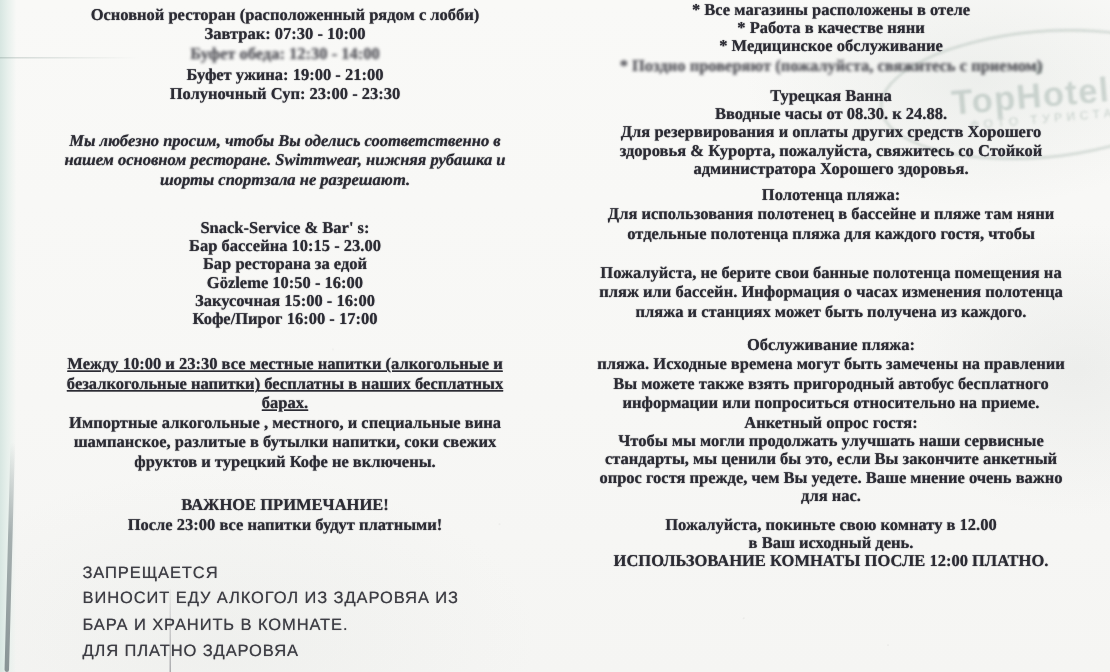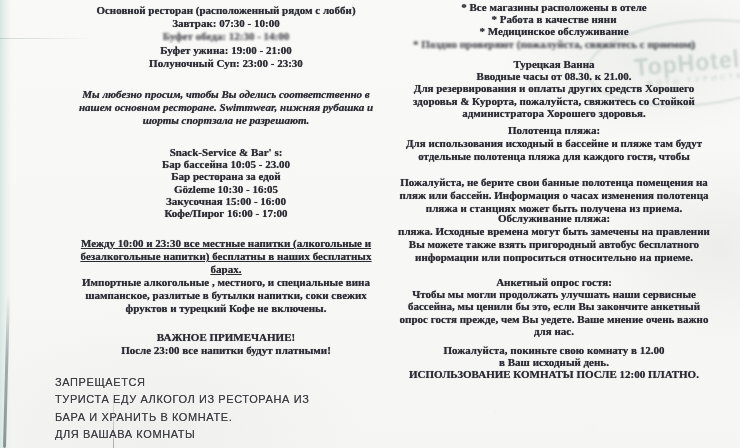--- a/index.html
+++ b/index.html
@@ -74,41 +74,41 @@
   <div class="crease-vline"></div>
   <div class="top-sliver">. . , . . . . , . .</div>
   <div class="noise"></div>
 
   <div class="watermark">
     <div class="wm-crown">♛</div>
     <div class="wm-brand">TopHotels</div>
     <div class="wm-caption">ФОТО ТУРИСТА</div>
   </div>
 
-  <div class="col col-left" style="top:0;height:369px;margin-left:36px;">
+  <div class="col col-left" style="top:0;height:369px;">
 
     <div class="blk" style="top:4px;">
       <div class="ln scan">Основной ресторан (расположенный рядом с лобби)</div>
       <div class="ln scan">Завтрак: 07:30 - 10:00</div>
       <div class="ln scan fuzzy">Буфет обеда: 12:30 - 14:00</div>
       <div class="ln scan">Буфет ужина: 19:00 - 21:00</div>
       <div class="ln scan">Полуночный Суп: 23:00 - 23:30</div>
     </div>
 
     <div class="blk" style="top:88px;font-style:italic;">
       <div class="ln scan">Мы любезно просим, чтобы Вы оделись соответственно в</div>
       <div class="ln scan">нашем основном ресторане. Swimmwear, нижняя рубашка и</div>
       <div class="ln scan">шорты спортзала не разрешают.</div>
     </div>
 
     <div class="blk" style="top:146px;">
       <div class="ln ln-tight scan">Snack-Service &amp; Bar' s:</div>
-      <div class="ln ln-tight scan">Бар бассейна 10:05 - 23.00</div>
+      <div class="ln ln-tight scan">Бар бассейна 10:15 - 23.00</div>
       <div class="ln ln-tight scan">Бар ресторана за едой</div>
-      <div class="ln ln-tight scan">Gözleme 10:30 - 16:05</div>
+      <div class="ln ln-tight scan">Gözleme 10:50 - 16:00</div>
       <div class="ln ln-tight scan">Закусочная 15:00 - 16:00</div>
       <div class="ln ln-tight scan">Кофе/Пирог 16:00 - 17:00</div>
     </div>
 
     <div class="blk" style="top:237px;text-decoration:underline;">
       <div class="ln scan">Между 10:00 и 23:30 все местные напитки (алкогольные и</div>
       <div class="ln scan">безалкогольные напитки) бесплатны в наших бесплатных</div>
       <div class="ln scan">барах.</div>
     </div>
 
@@ -119,65 +119,65 @@
     </div>
 
     <div class="blk" style="top:331px;">
       <div class="ln scan">ВАЖНОЕ ПРИМЕЧАНИЕ!</div>
       <div class="ln scan">После 23:00 все напитки будут  платными!</div>
     </div>
   </div>
 
   <div class="prohibit">
     <div class="pln">ЗАПРЕЩАЕТСЯ</div>
-    <div class="pln">ТУРИСТА  ЕДУ  АЛКОГОЛ ИЗ РЕСТОРАНА  ИЗ</div>
+    <div class="pln">ВИНОСИТ  ЕДУ  АЛКОГОЛ ИЗ ЗДАРОВЯА  ИЗ</div>
     <div class="pln">БАРА  И ХРАНИТЬ  В КОМНАТЕ.</div>
-    <div class="pln">ДЛЯ ВАШАВА  КОМНАТЫ</div>
+    <div class="pln">ДЛЯ ПЛАТНО  ЗДАРОВЯА</div>
   </div>
 
   <div class="col col-right" style="top:0;height:448px;">
 
     <div class="blk" style="top:1px;">
       <div class="ln ln-tight scan">* Все магазины расположены в отеле</div>
       <div class="ln ln-tight scan">* Работа в качестве няни</div>
       <div class="ln ln-tight scan">* Медицинское обслуживание</div>
       <div class="ln ln-tight scan fuzzy">* Поздно проверяют (пожалуйста, свяжитесь с приемом)</div>
     </div>
 
     <div class="blk" style="top:58px;">
       <div class="ln ln-tight scan">Турецкая Ванна</div>
-      <div class="ln ln-tight scan">Вводные часы от 08.30. к 21.00.</div>
+      <div class="ln ln-tight scan">Вводные часы от 08.30. к 24.88.</div>
       <div class="ln ln-tight scan">Для резервирования и оплаты других средств Хорошего</div>
       <div class="ln ln-tight scan">здоровья &amp; Курорта, пожалуйста, свяжитесь со Стойкой</div>
       <div class="ln ln-tight scan">администратора Хорошего здоровья.</div>
     </div>
 
     <div class="blk" style="top:124px;">
       <div class="ln ln-right scan">Полотенца пляжа:</div>
-      <div class="ln ln-right scan">Для использования исходный в бассейне и пляже там будут</div>
+      <div class="ln ln-right scan">Для использования полотенец в бассейне и пляже там няни</div>
       <div class="ln ln-right scan">отдельные полотенца пляжа для каждого гостя, чтобы</div>
     </div>
 
     <div class="blk" style="top:176px;">
       <div class="ln ln-right scan">Пожалуйста, не берите свои банные полотенца помещения на</div>
       <div class="ln ln-right scan">пляж или бассейн. Информация о часах изменения полотенца</div>
-      <div class="ln ln-right scan">пляжа и станциях может быть получена из приема.</div>
+      <div class="ln ln-right scan">пляжа и станциях может быть получена из каждого.</div>
     </div>
 
-    <div class="blk" style="top:212px;">
+    <div class="blk" style="top:224px;">
       <div class="ln ln-right scan">Обслуживание пляжа:</div>
       <div class="ln ln-right scan">пляжа. Исходные времена могут быть замечены на правлении</div>
       <div class="ln ln-right scan">Вы можете также взять пригородный автобус бесплатного</div>
       <div class="ln ln-right scan">информации или попроситься относительно на приеме.</div>
     </div>
 
     <div class="blk" style="top:276px;">
       <div class="ln ln-tight scan">Анкетный опрос гостя:</div>
       <div class="ln ln-tight scan">Чтобы мы могли продолжать улучшать наши сервисные</div>
-      <div class="ln ln-tight scan">бассейна, мы ценили бы это, если Вы закончите анкетный</div>
+      <div class="ln ln-tight scan">стандарты, мы ценили бы это, если Вы закончите анкетный</div>
       <div class="ln ln-tight scan">опрос гостя прежде, чем Вы уедете. Ваше мнение очень важно</div>
       <div class="ln ln-tight scan">для нас.</div>
     </div>
 
     <div class="blk" style="top:344px;text-align:center;">
       <div class="ln ln-tight scan">Пожалуйста, покиньте свою комнату в 12.00</div>
       <div class="ln ln-tight scan">в Ваш исходный день.</div>
       <div class="ln ln-tight scan">ИСПОЛЬЗОВАНИЕ КОМНАТЫ ПОСЛЕ 12:00 ПЛАТНО.</div>
     </div>
   </div>

